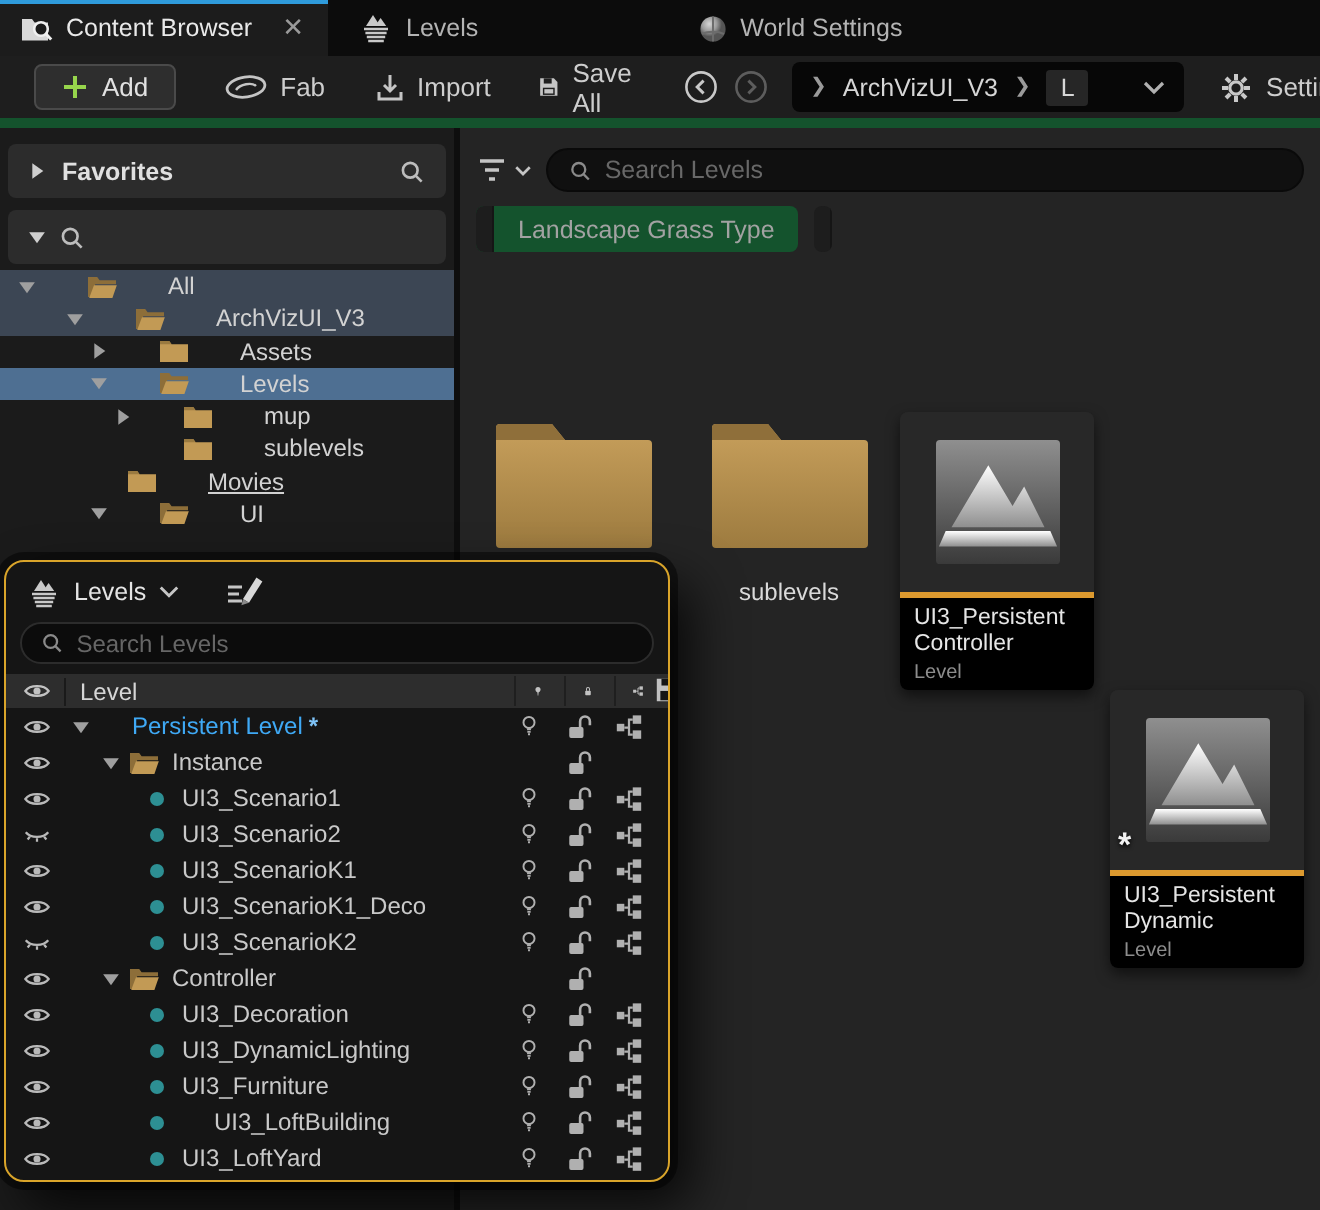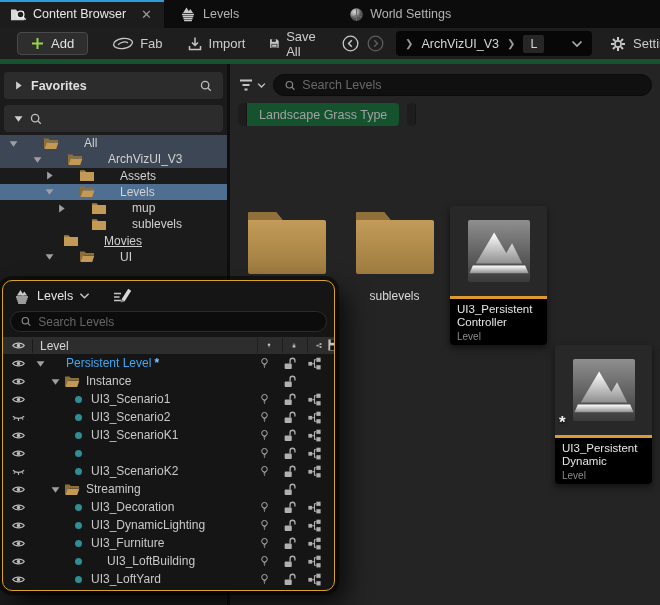--- a/index.html
+++ b/index.html
@@ -724,20 +724,21 @@
           </span>
         </div>
         <div class="lv-row">
           <span class="eye-btn">
             <svg width="15" height="15" viewBox="0 0 16 16">
               <path d="M1.8 8C4.2 4.6 11.8 4.6 14.2 8 11.8 11.4 4.2 11.4 1.8 8Z" fill="none" stroke="#b9b9b9" stroke-width="1.2"></path>
               <circle cx="8" cy="8" r="1.9" fill="#b9b9b9"></circle>
             </svg>
           </span>
           <span class="lv-dot" style="margin-left:46px"></span>
+          <span class="lv-label" style="margin-left:9px">UI3_ScenarioK1_Deco</span>
           <span class="lv-icons">
             <span class="cell">
               <svg width="13" height="16" viewBox="0 0 16 16">
                 <circle cx="8" cy="5.8" r="3.4" fill="none" stroke="#b0b0b0" stroke-width="1.2"></circle>
                 <path d="M6.8 10h2.4M7 11.6h2M7.4 13.1h1.2" stroke="#b0b0b0" stroke-width="1.2"></path>
               </svg>
             </span>
             <span class="cell">
               <svg width="15" height="15" viewBox="0 0 16 16">
                 <path d="M8.6 8V5a2.6 2.6 0 0 1 5.2 0v2" fill="none" stroke="#b0b0b0" stroke-width="1.4"></path>
@@ -801,21 +802,21 @@
             <svg width="11" height="11" viewBox="0 0 14 14">
               <path d="M2 4h10L7 11z" fill="#9f9f9f"></path>
             </svg>
           </span>
           <span style="margin-left:3px;display:flex">
             <svg width="16" height="13" viewBox="0 0 16 13">
               <path d="M1 1.5h4.6l1.2 1.6H15v2H4.6L3 11.5H1z" fill="#8d6e39"></path>
               <path d="M4 5.6h11.4L13.2 12H1.6z" fill="#c29a55"></path>
             </svg>
           </span>
-          <span class="lv-label" style="margin-left:6px">Streaming</span>
+          <span class="lv-label" style="margin-left:6px">Controller</span>
           <span class="lv-icons">
             <span class="cell hidden-i">
               <svg width="13" height="16" viewBox="0 0 16 16">
                 <circle cx="8" cy="5.8" r="3.4" fill="none" stroke="#b0b0b0" stroke-width="1.2"></circle>
                 <path d="M6.8 10h2.4M7 11.6h2M7.4 13.1h1.2" stroke="#b0b0b0" stroke-width="1.2"></path>
               </svg>
             </span>
             <span class="cell">
               <svg width="15" height="15" viewBox="0 0 16 16">
                 <path d="M8.6 8V5a2.6 2.6 0 0 1 5.2 0v2" fill="none" stroke="#b0b0b0" stroke-width="1.4"></path>

